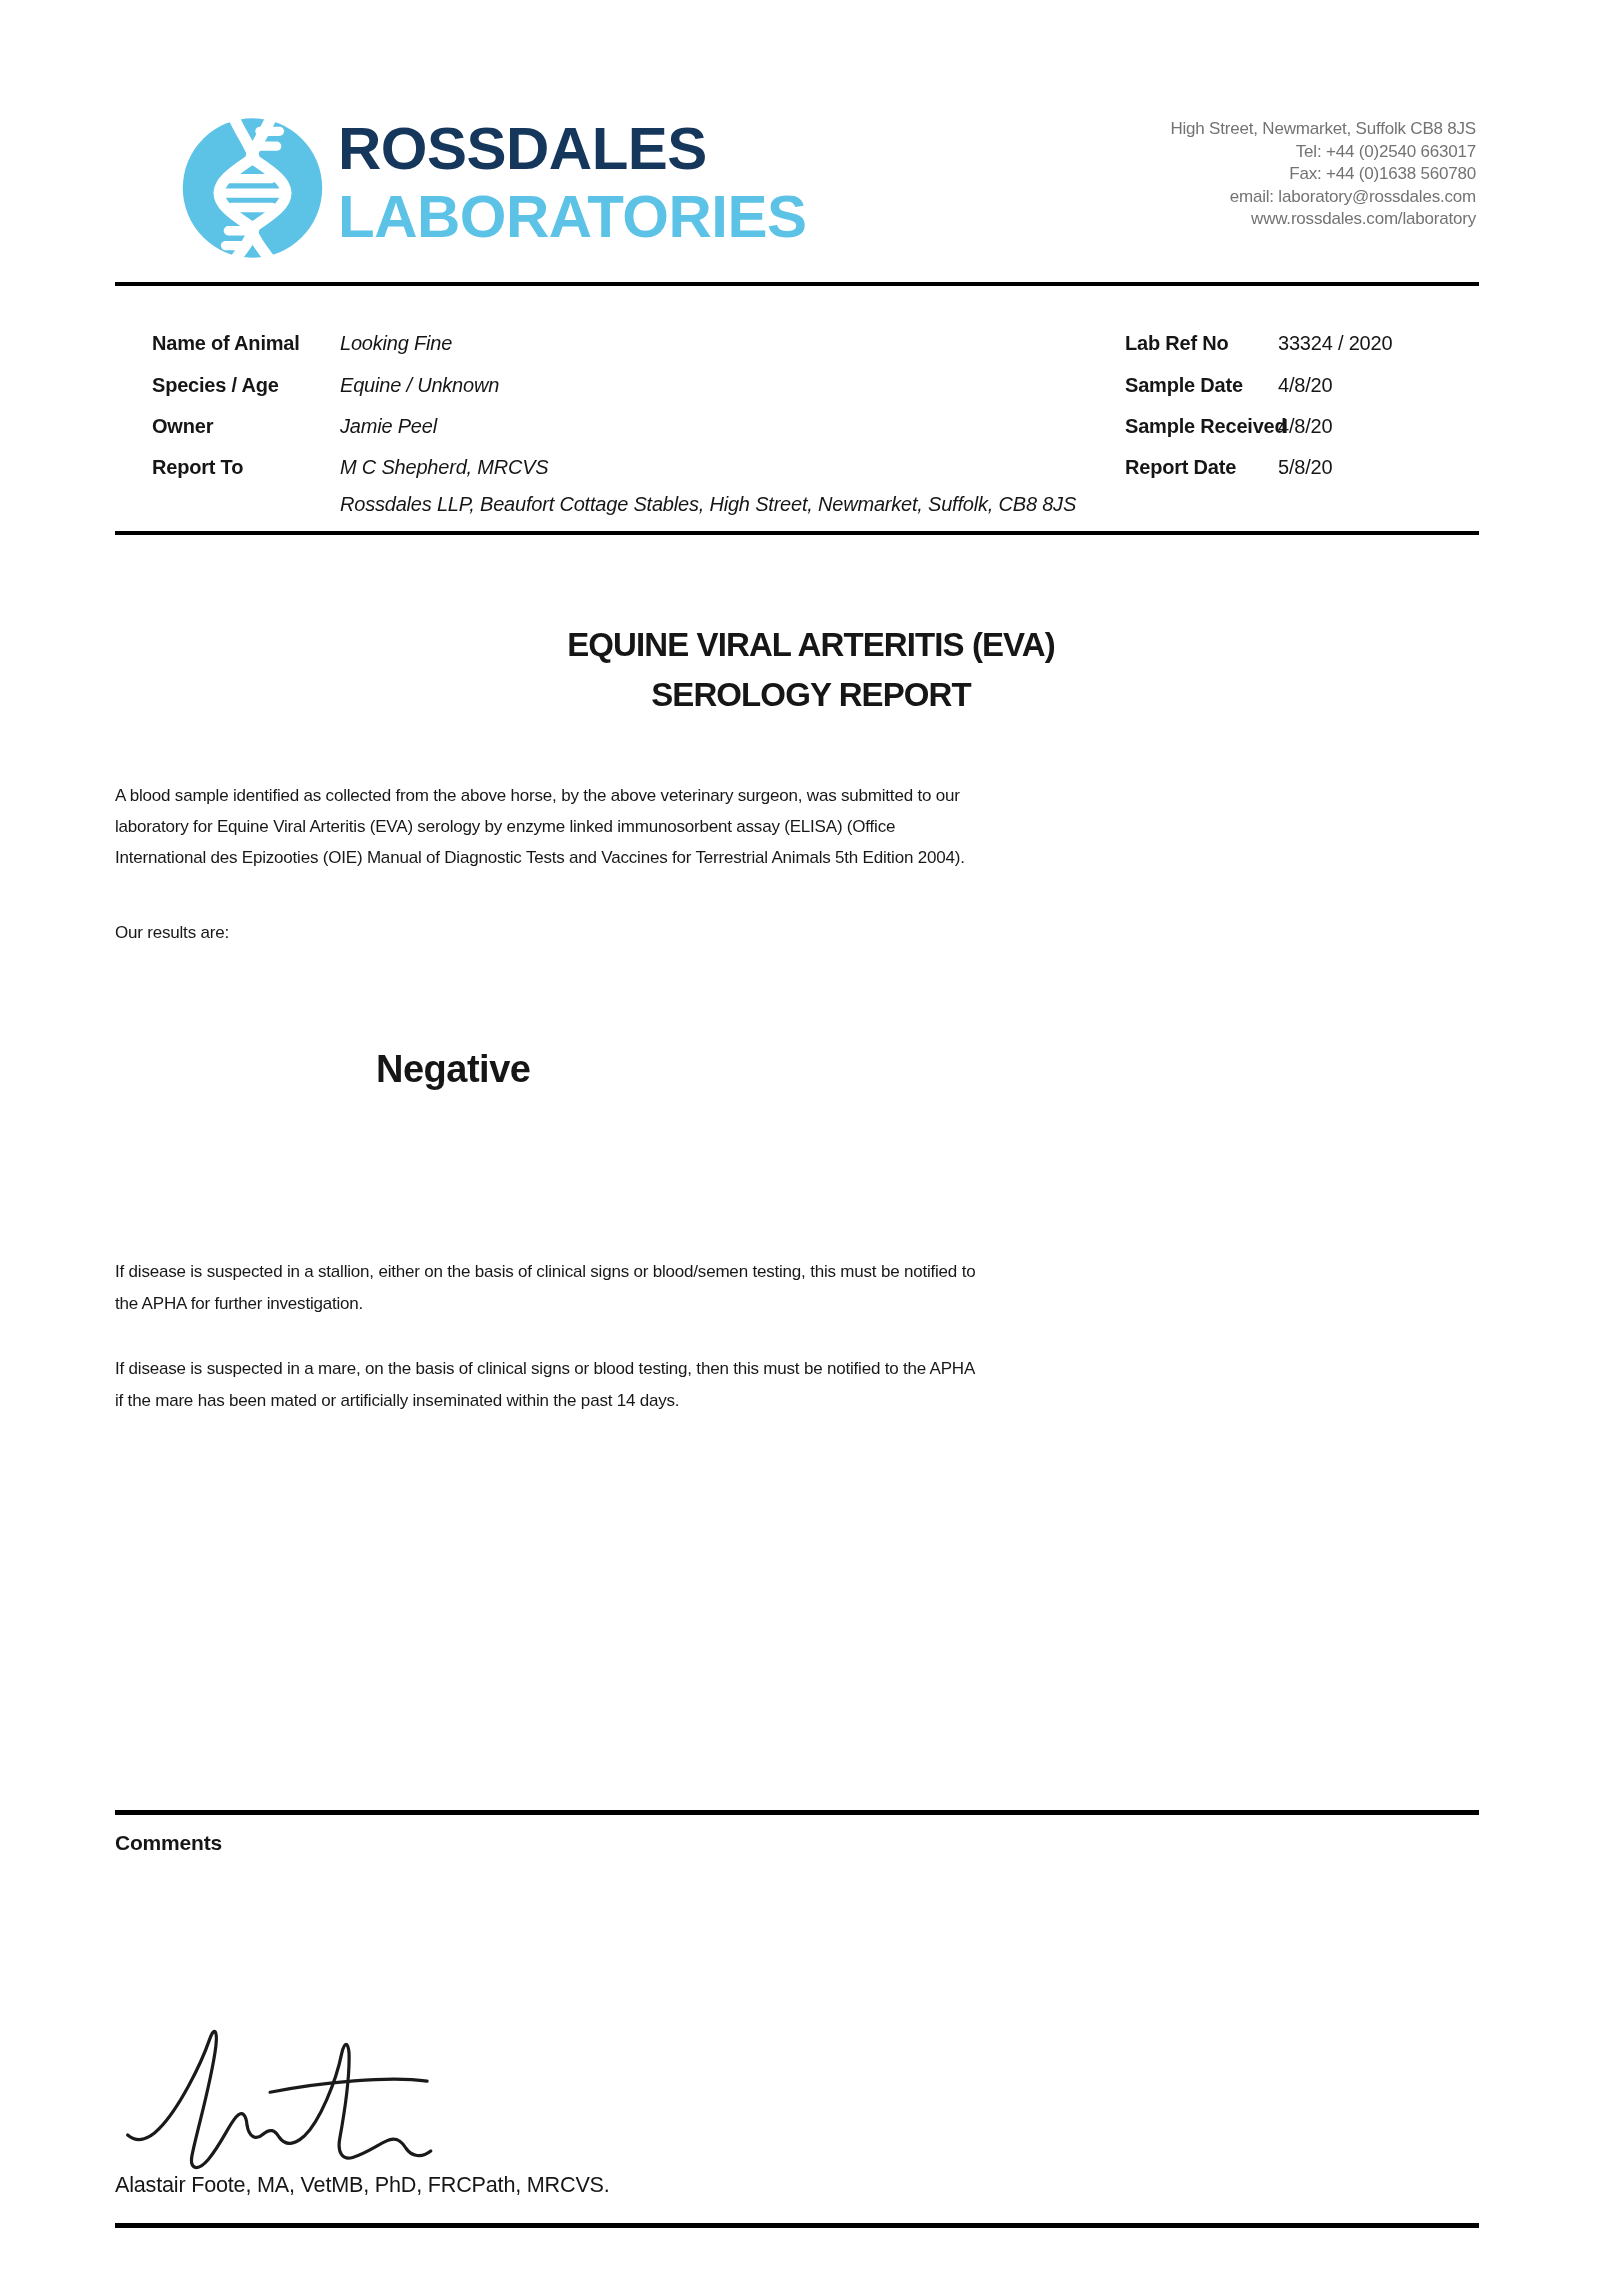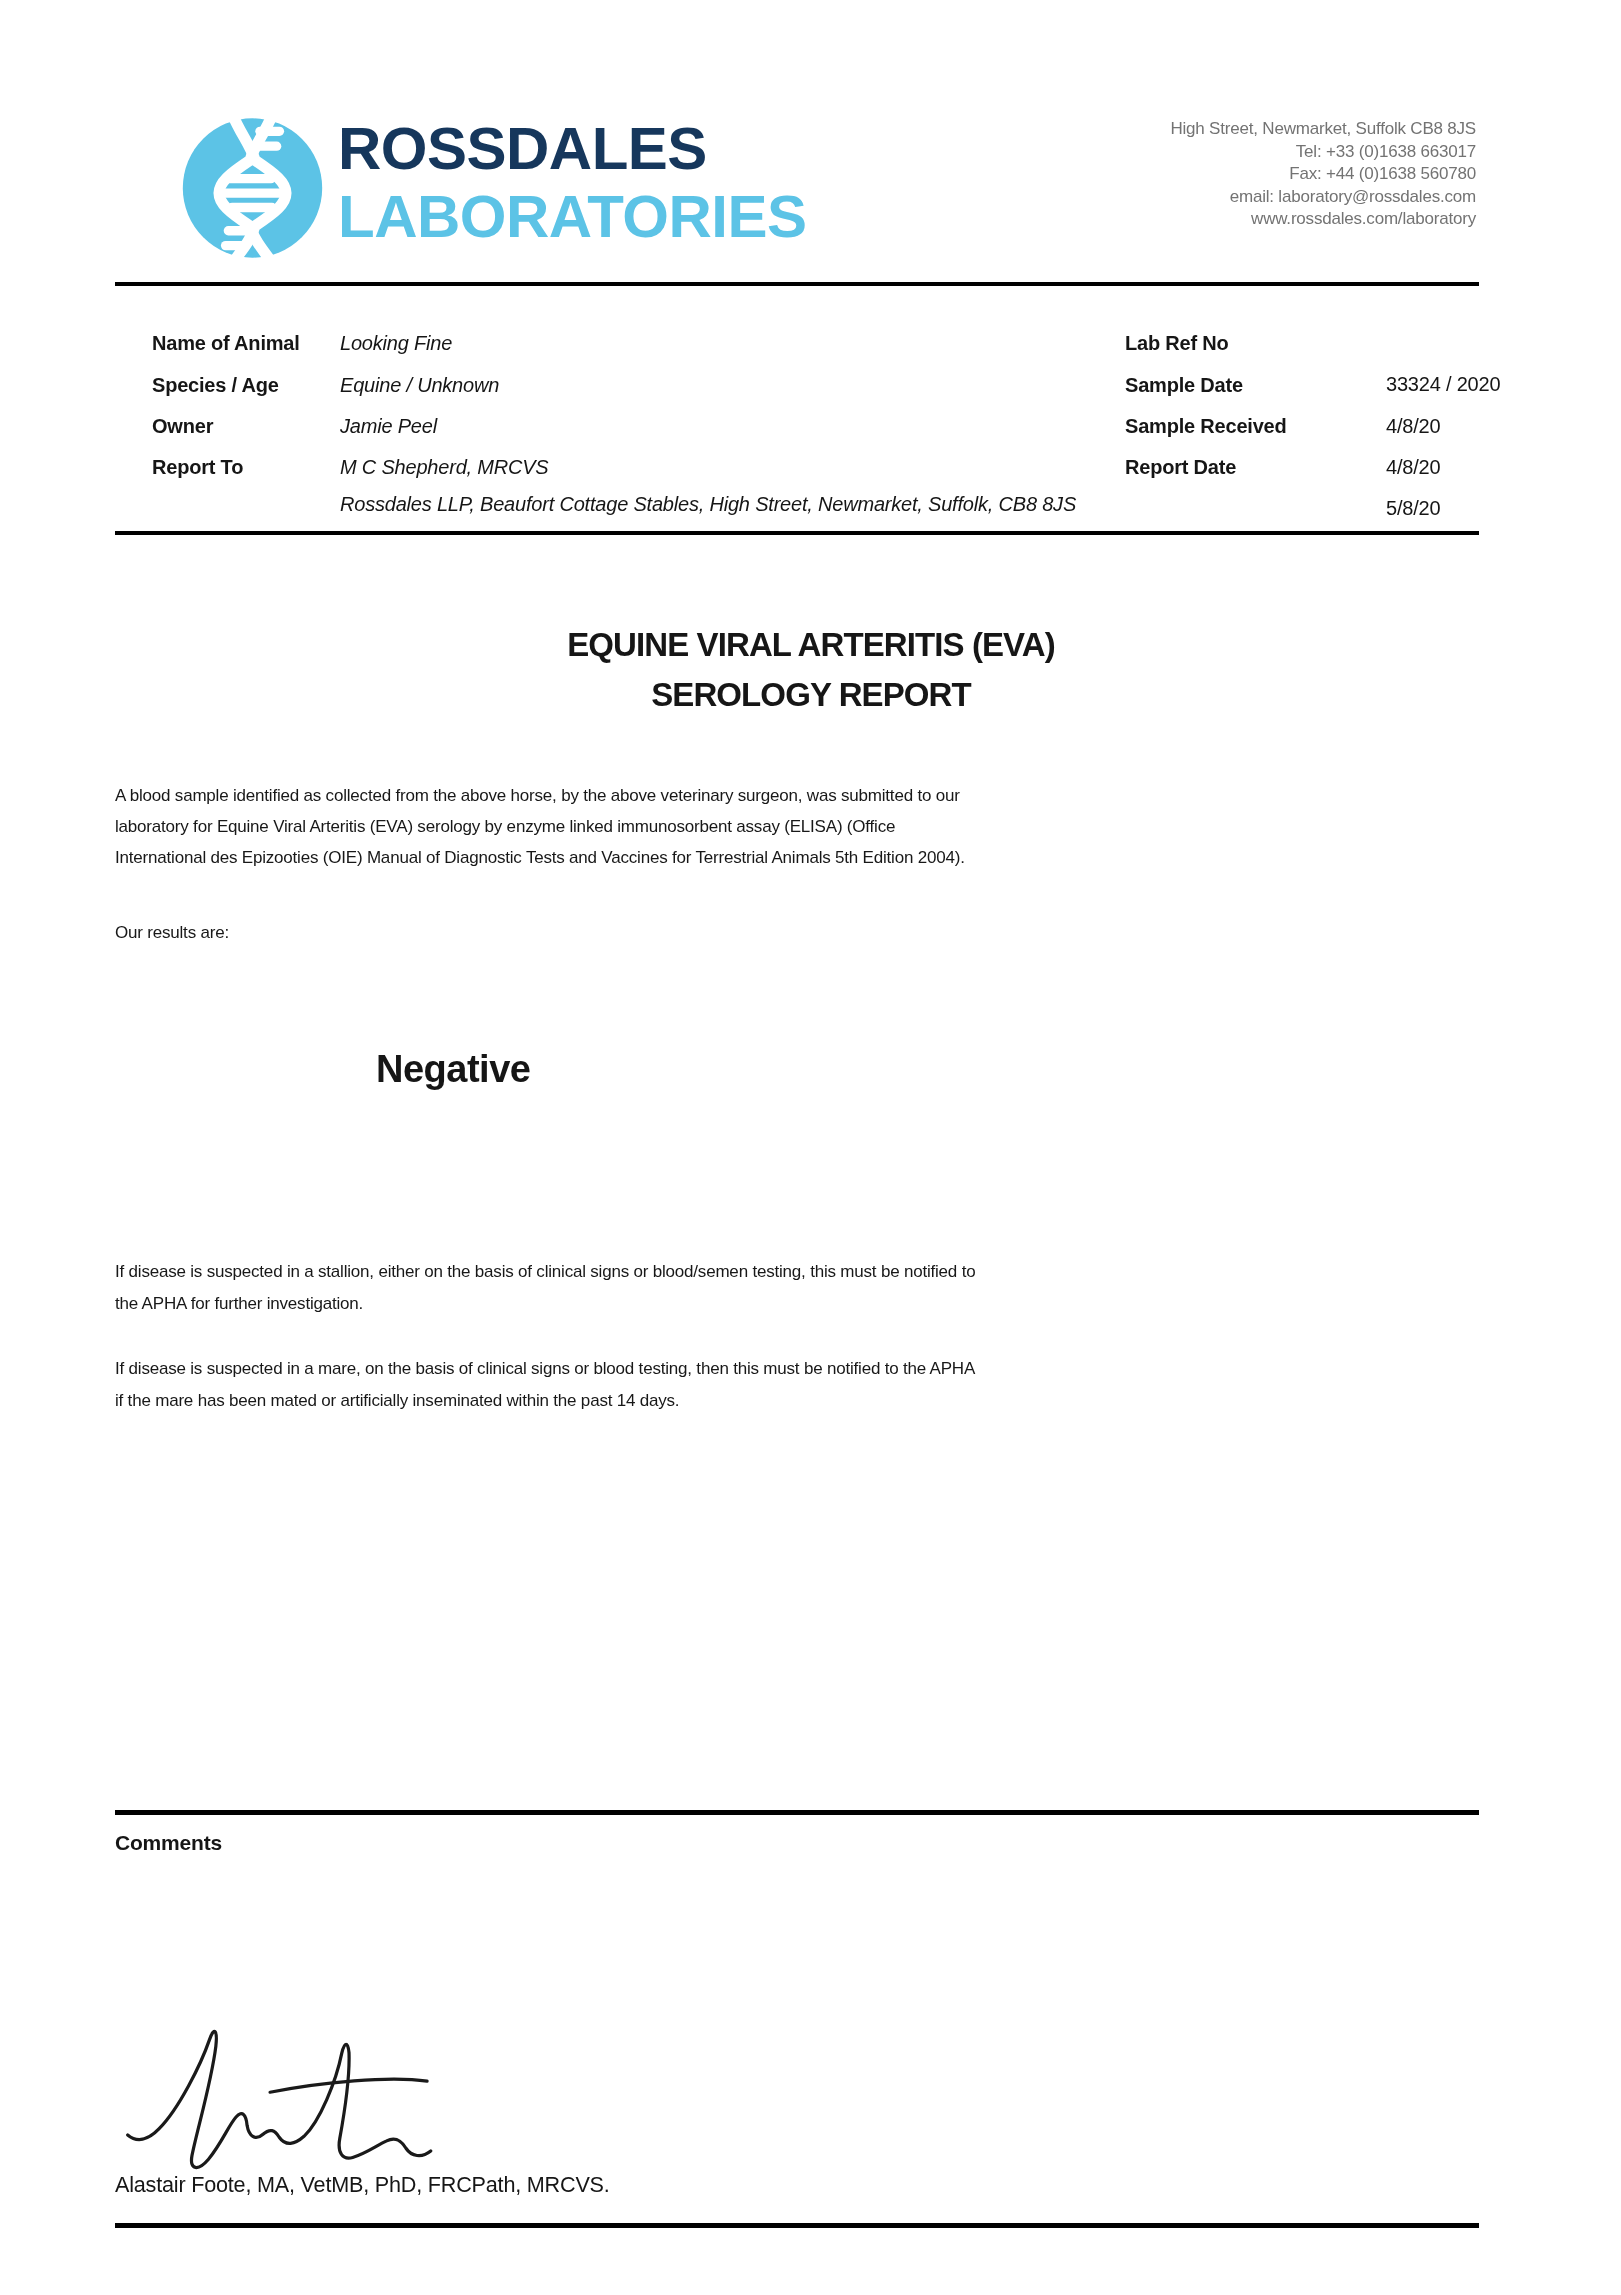--- a/index.html
+++ b/index.html
@@ -27,21 +27,21 @@
   .rule.r1{top:282px;height:4.1px;}
   .rule.r2{top:531px;height:4.1px;}
   .rule.r3{top:1810px;height:5px;}
   .rule.r4{top:2223px;height:5px;}
   
   .cell{position:absolute;font-size:20px;line-height:24px;white-space:nowrap;letter-spacing:-0.2px;}
   .cell.label{font-weight:700;}
   .col-llabel{left:152px;}
   .col-lvalue{left:340px;font-style:italic;}
   .col-rlabel{left:1125px;}
-  .col-rvalue{left:1386px;margin-top:41px;}
+  .col-rvalue{left:1278px;}
   .row1{top:331px;}.row2{top:373px;}.row3{top:414px;}.row4{top:455px;}.row5{top:492px;}
   
   .title{
     position:absolute;left:0;top:620px;width:1622px;
     text-align:center;font-weight:700;font-size:33px;line-height:50px;
     letter-spacing:-0.9px;
   }
   .para{position:absolute;left:115px;width:1377px;font-size:17px;letter-spacing:-0.2px;color:#181818;}
   .para .ln{white-space:nowrap;}
   .intro{top:780px;line-height:31px;}
@@ -89,21 +89,21 @@
       </g>
     </svg>
   </div>
   <div class="logo-text">
     <div class="logo-line l1">ROSSDALES</div>
     <div class="logo-line l2">LABORATORIES</div>
   </div>
 
   <div class="contact">
     <div>High Street, Newmarket, Suffolk CB8 8JS</div>
-    <div>Tel: +33 (0)1638 663017</div>
+    <div>Tel: +44 (0)2540 663017</div>
     <div>Fax: +44 (0)1638 560780</div>
     <div>email: laboratory@rossdales.com</div>
     <div>www.rossdales.com/laboratory</div>
   </div>
 
   <div class="rule r1"></div>
   <div class="rule r2"></div>
   <div class="rule r3"></div>
   <div class="rule r4"></div>
 

